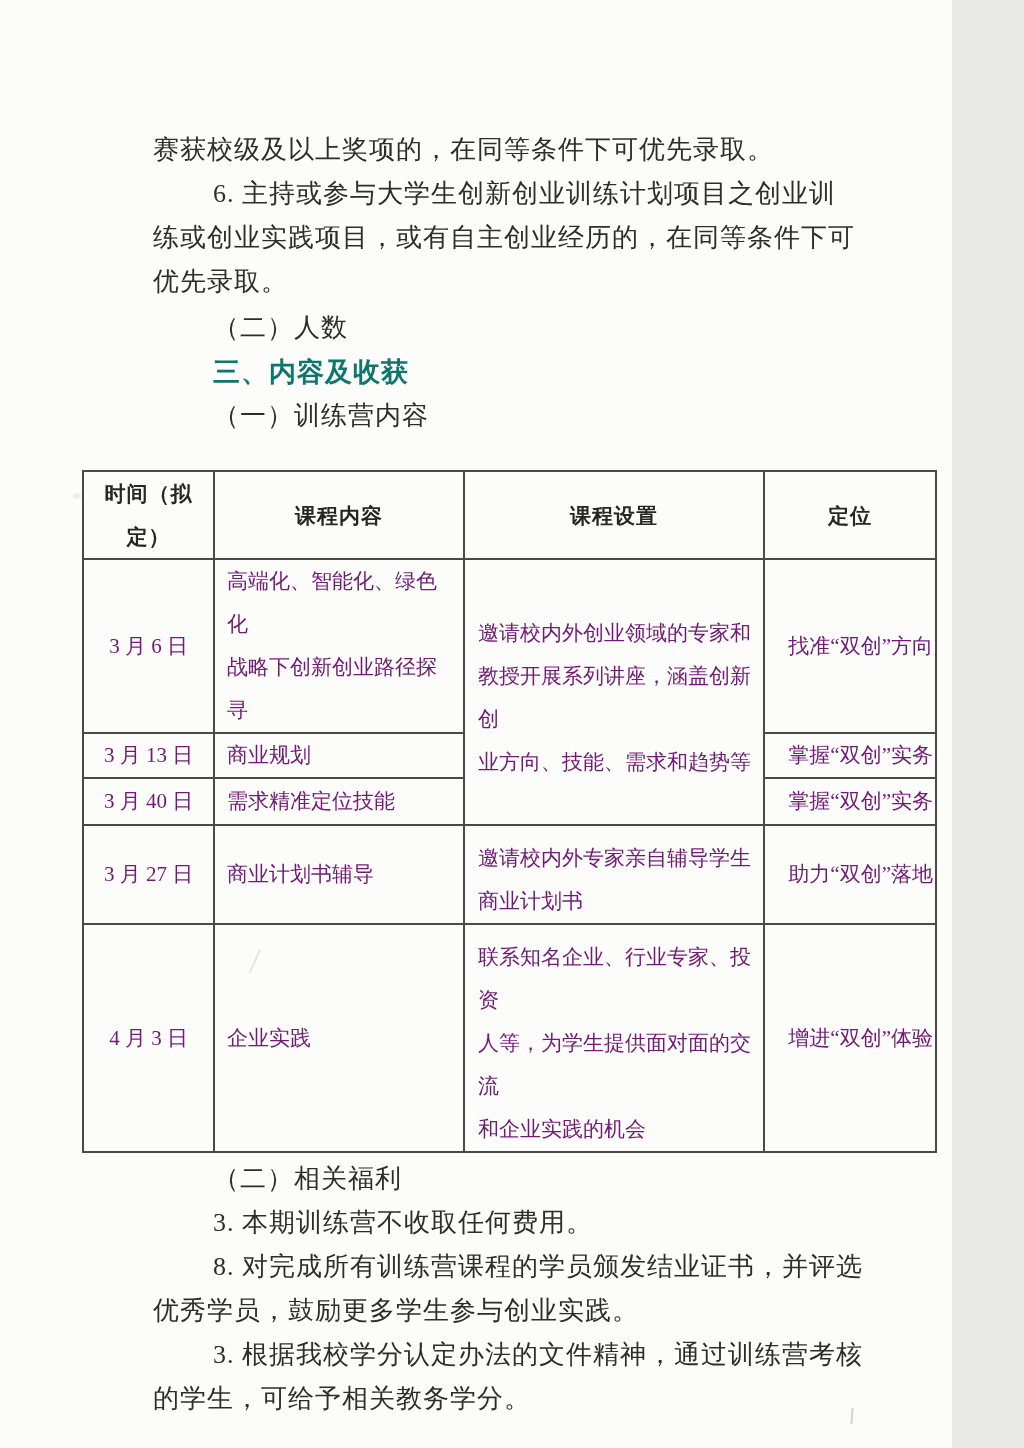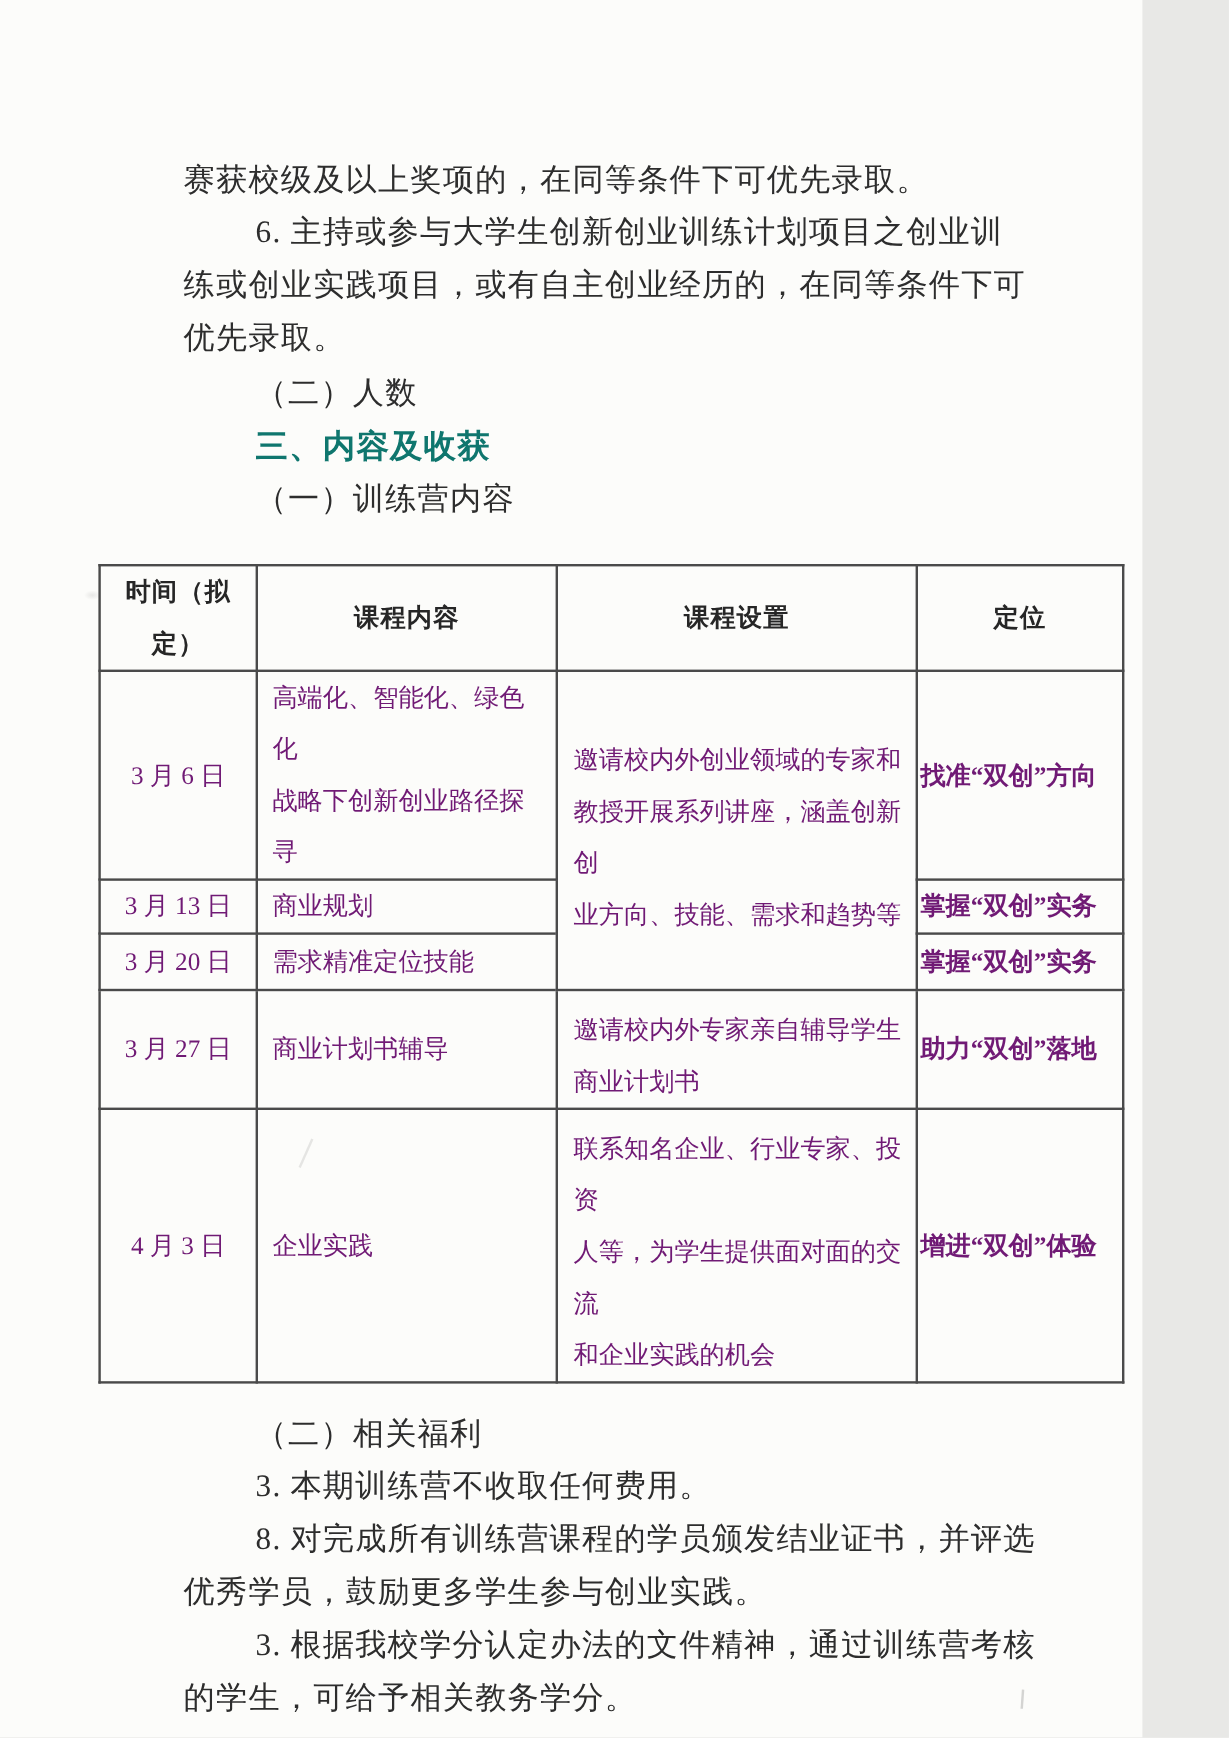--- a/index.html
+++ b/index.html
@@ -44,21 +44,21 @@
   }
   .body-p{
     font-size:26px;
     line-height:44px;
     letter-spacing:1px;
     white-space:pre-line;
     text-align:left;
   }
   .indent{ text-indent:60px; }
   .mt6{ margin-top:2px; }
-  .mt4{ margin-top:20px; }
+  .mt4{ margin-top:4px; }
   .heading-bold{
     font-family:"Liberation Sans","DejaVu Sans",sans-serif;
     font-weight:700;
     font-size:27px;
     line-height:44px;
     letter-spacing:1px;
     text-indent:60px;
     color:#0f766e;
   }
   table.course{
@@ -95,21 +95,21 @@
   tr.r2{height:45px;}
   tr.r3{height:47px;}
   tr.r4{height:89px;}
   tr.r5{height:134px;}
   td.c-time{text-align:center;}
   td.c-content{padding-left:12px;padding-right:6px;}
   td.c-setup{
     vertical-align:top;
     padding:11px 10px 0 13px;
   }
-  td.c-pos{text-align:left;padding:0 2px;letter-spacing:0;font-weight:bold;}
+  td.c-pos{text-align:right;padding:0 2px;letter-spacing:0;}
   td.v-top{vertical-align:top;}
 </style>
 </head>
 <body>
 
 <div class="page">
   <div class="artifact-slash"></div>
 
   <div class="content">
 
@@ -148,21 +148,21 @@
 教授开展系列讲座，涵盖创新创
 业方向、技能、需求和趋势等</td>
           <td class="c-pos">找准“双创”方向</td>
         </tr>
         <tr class="r2">
           <td class="c-time">3 月 13 日</td>
           <td class="c-content">商业规划</td>
           <td class="c-pos">掌握“双创”实务</td>
         </tr>
         <tr class="r3">
-          <td class="c-time">3 月 20 日</td>
+          <td class="c-time">3 月 40 日</td>
           <td class="c-content">需求精准定位技能</td>
           <td class="c-pos">掌握“双创”实务</td>
         </tr>
         <tr class="r4">
           <td class="c-time v-top">3 月 27 日</td>
           <td class="c-content v-top">商业计划书辅导</td>
           <td class="c-setup">邀请校内外专家亲自辅导学生
 商业计划书</td>
           <td class="c-pos v-top">助力“双创”落地</td>
         </tr>

